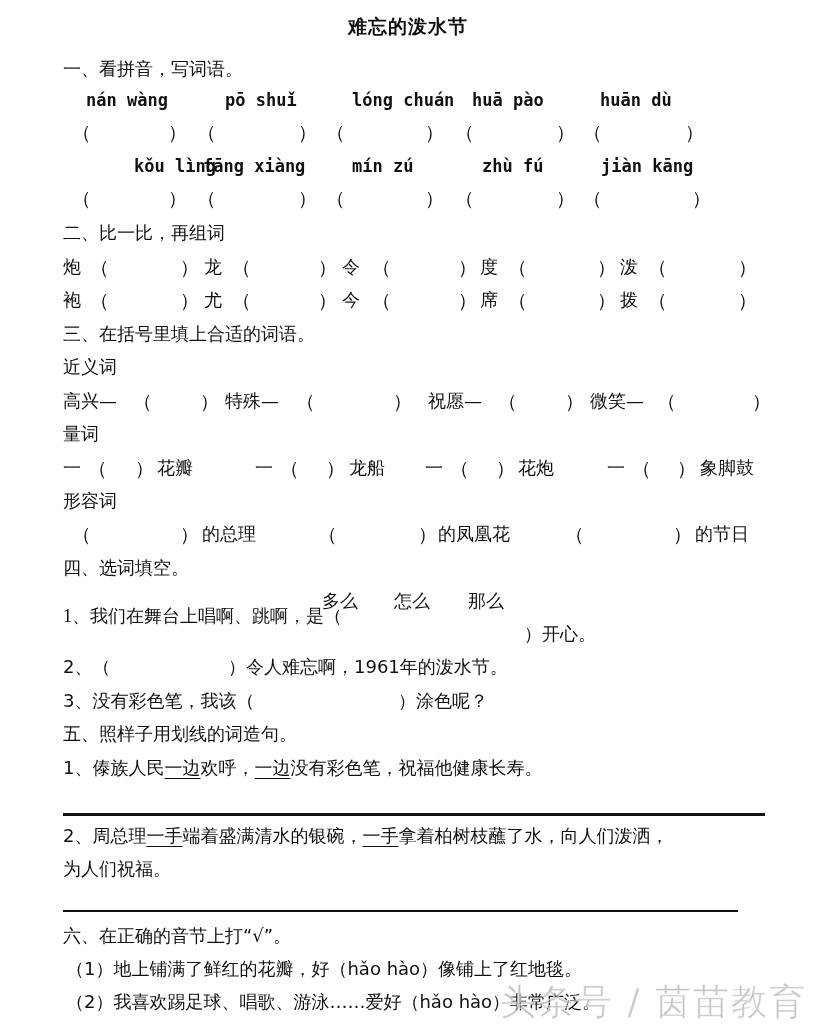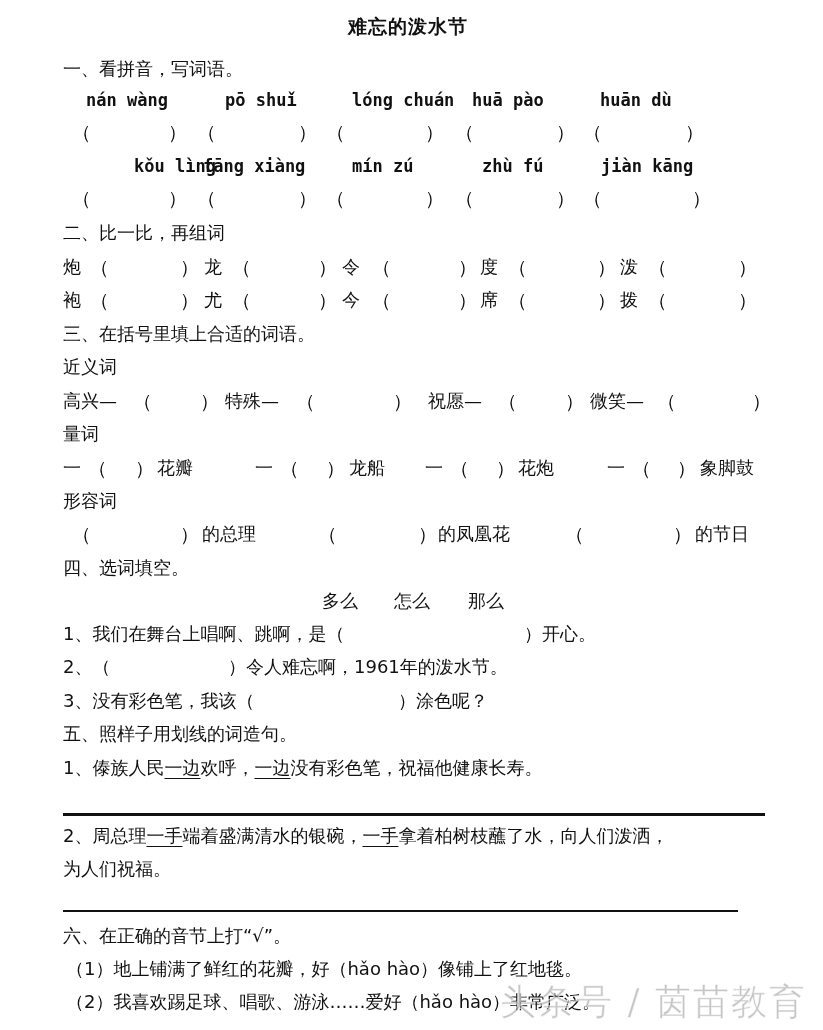--- a/index.html
+++ b/index.html
@@ -161,21 +161,21 @@
 
 <div class="abs cn" style="left:63px; top:556px;">四、选词填空。</div>
 
 <div>
   <span class="abs cn" style="left:322px; top:589px;">多么</span>
   <span class="abs cn" style="left:394px; top:589px;">怎么</span>
   <span class="abs cn" style="left:468px; top:589px;">那么</span>
 </div>
 
 <div>
-  <span class="abs cn" style="left:63px; top:622px;">1、我们在舞台上唱啊、跳啊，是（</span>
+  <span class="abs cn" style="left:63px; top:604px;font-family:Liberation Serif, serif;">1、我们在舞台上唱啊、跳啊，是（</span>
   <span class="abs cn" style="left:524px; top:622px;text-align:center;">）开心。</span>
 </div>
 <div>
   <span class="abs cn" style="left:63px; top:655px;">2、（</span>
   <span class="abs cn" style="left:228px; top:655px;">）令人难忘啊，1961年的泼水节。</span>
 </div>
 <div>
   <span class="abs cn" style="left:63px; top:689px;text-align:right;">3、没有彩色笔，我该（</span>
   <span class="abs cn" style="left:398px; top:689px;">）涂色呢？</span>
 </div>

